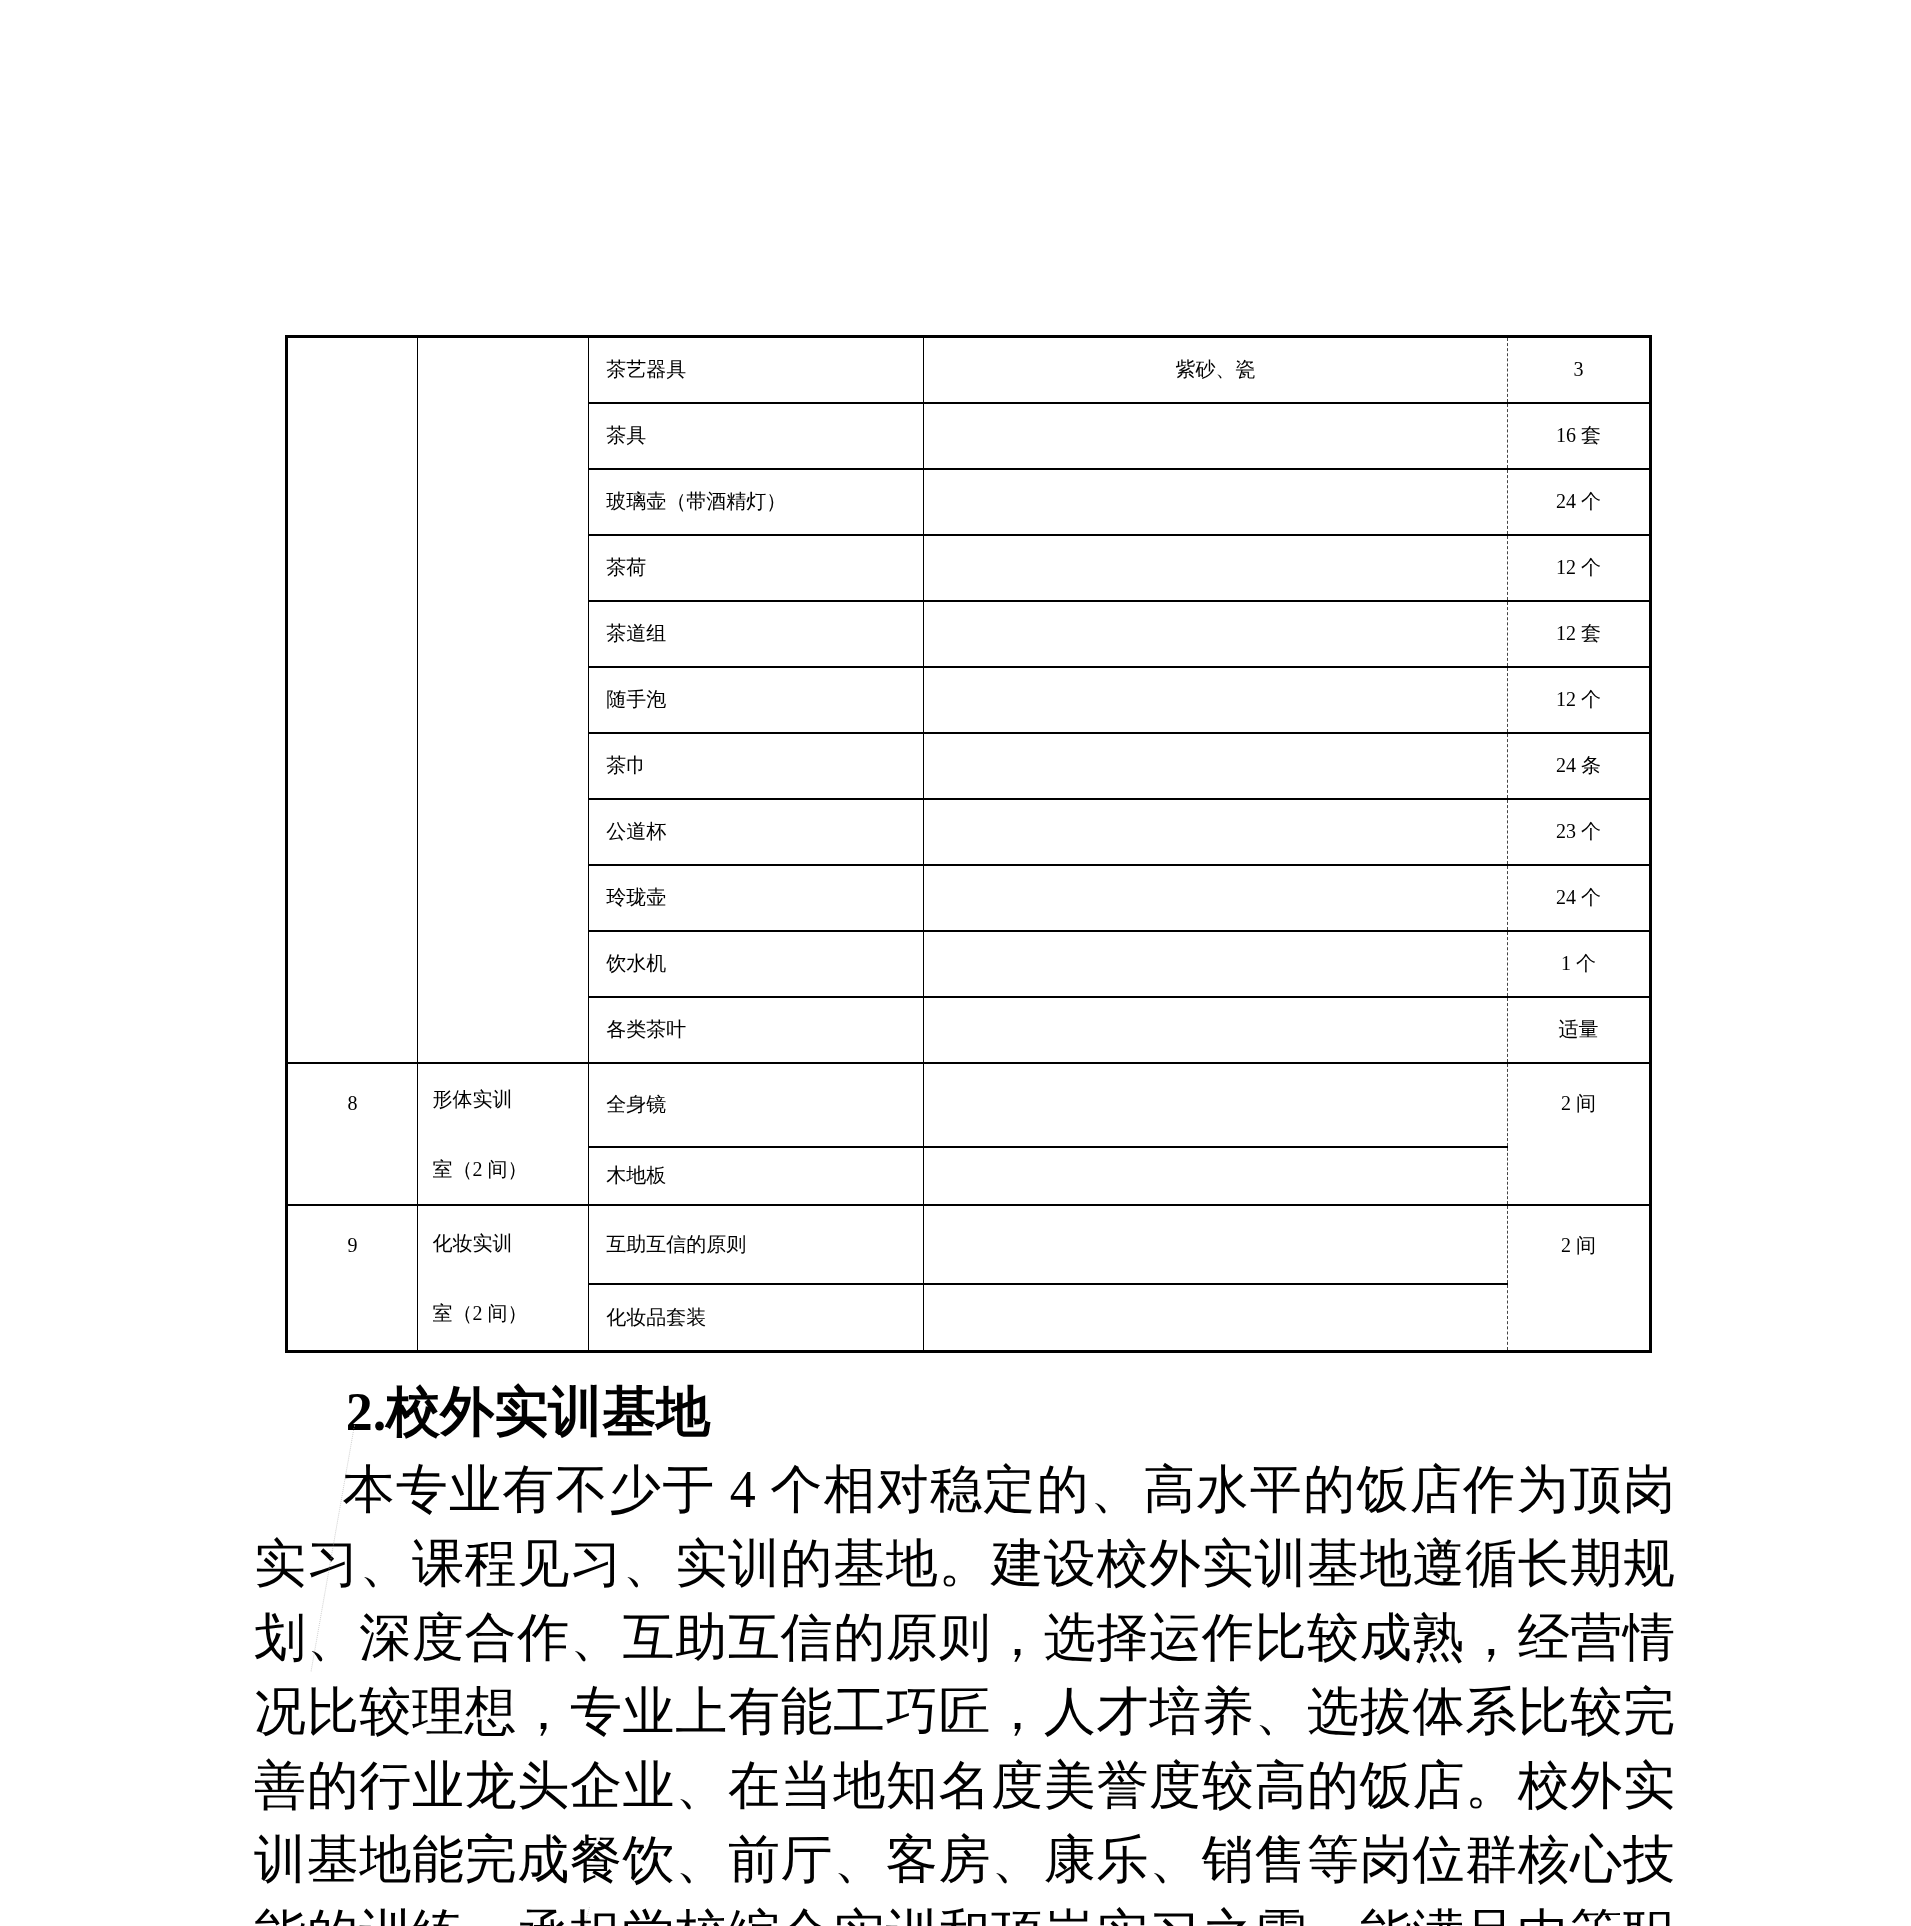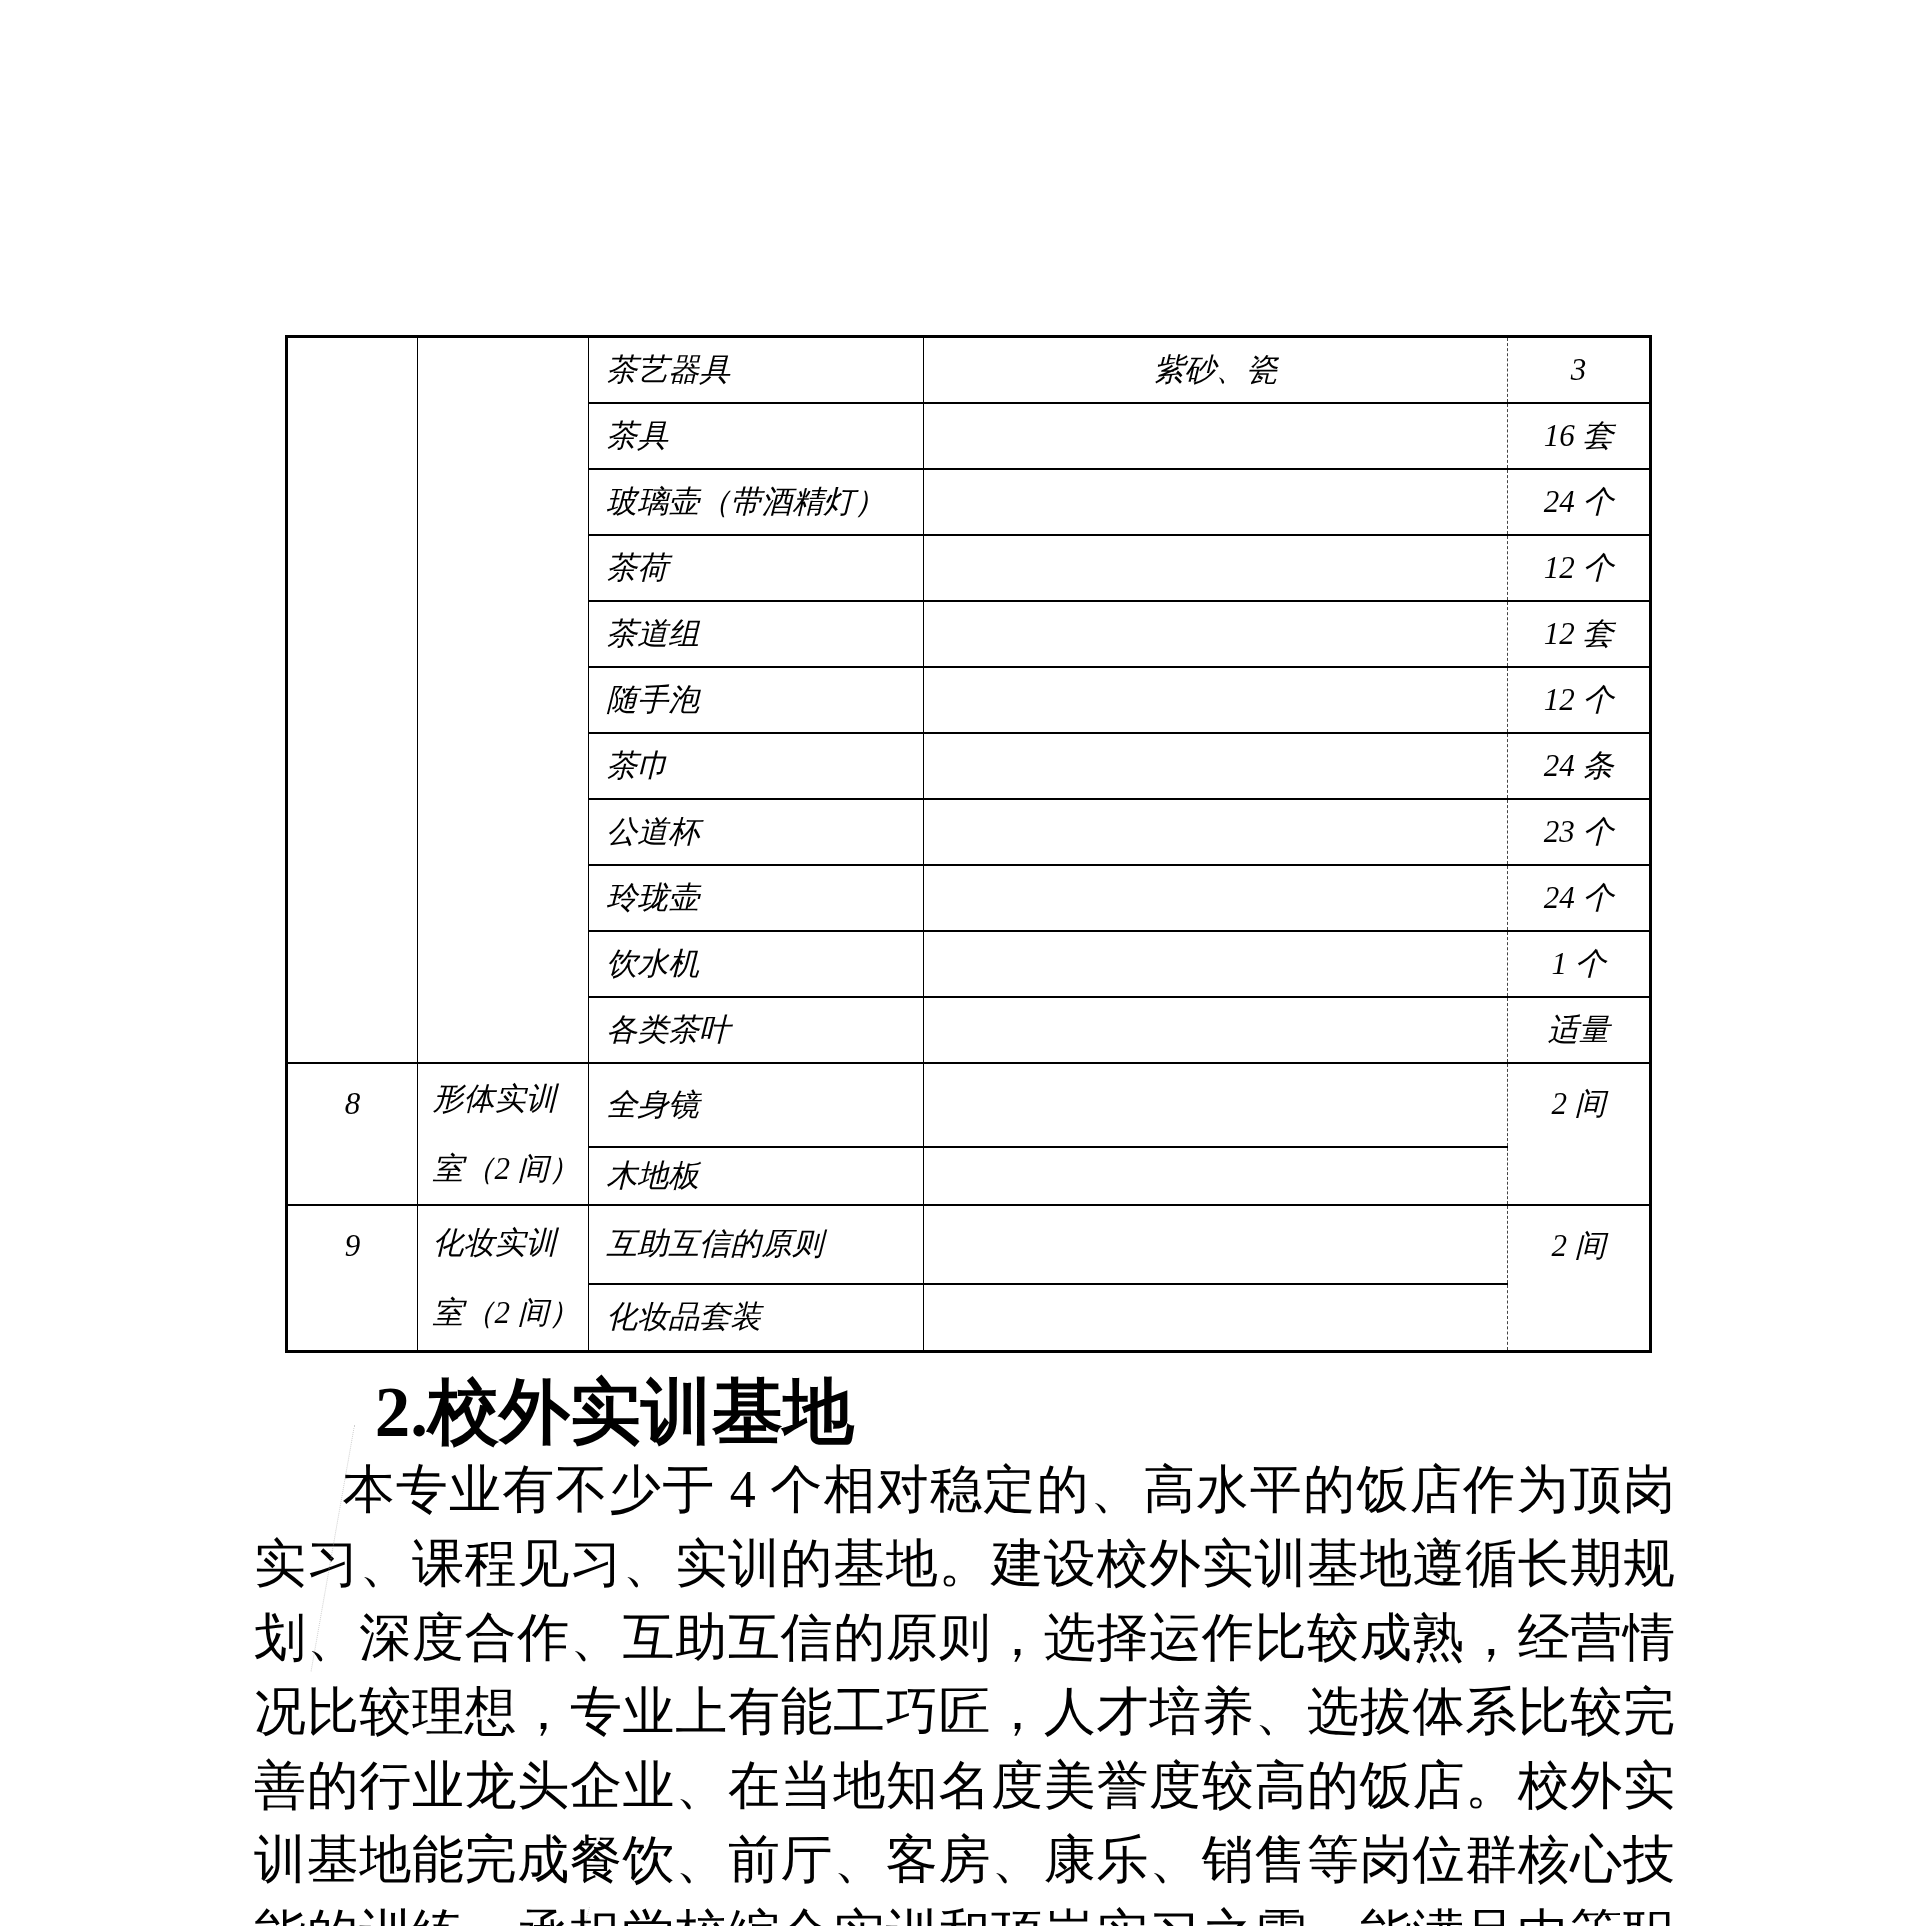--- a/index.html
+++ b/index.html
@@ -19,25 +19,24 @@
     width: 1364px;
     border-collapse: collapse;
     table-layout: fixed;
     border: 3.5px solid #000;
   }
   .equip-table td {
     border-top: 2.7px solid #000;
     border-bottom: 2.7px solid #000;
     border-left: 1.2px solid #000;
     border-right: 1.2px solid #000;
-    font-size: 31px;
+    font-size: 20px;
     padding: 0;
     overflow: hidden;
     white-space: nowrap;
-    font-style: italic;
   }
   tr.tea  { height: 66px; }
   tr.r8a  { height: 79px; }
   tr.r8b  { height: 54px; }
   tr.r9a  { height: 79px; }
   tr.r9b  { height: 68px; }
 
   td.c-num  { text-align: center; vertical-align: middle; }
   td.c-room { vertical-align: middle; padding-left: 14.6px; line-height: 70px; }
   td.c-item { text-align: left; vertical-align: middle; padding-left: 17.3px; }
@@ -49,21 +48,21 @@
   .text-block {
     position: absolute;
     left: 254px; top: 1374px;
     width: 1421px;
     font-size: 52px;
     line-height: 74px;
     text-align: justify;
   }
   .text-block p { margin: 0; text-indent: 1.7em; }
   .text-block p.head {
-    font-size: 71px;
+    font-size: 54px;
     font-weight: bold;
     line-height: 77px;
     margin-bottom: 2.3px;
     text-align: left;
   }
   .diag {
     position: absolute;
     width: 0;
     border-left: 1.2px dotted #a8a8a8;
     transform-origin: top left;

